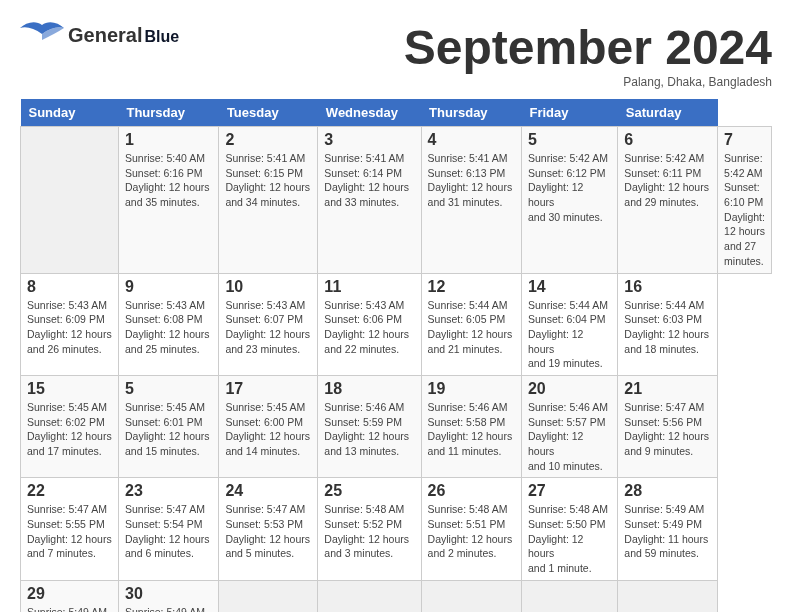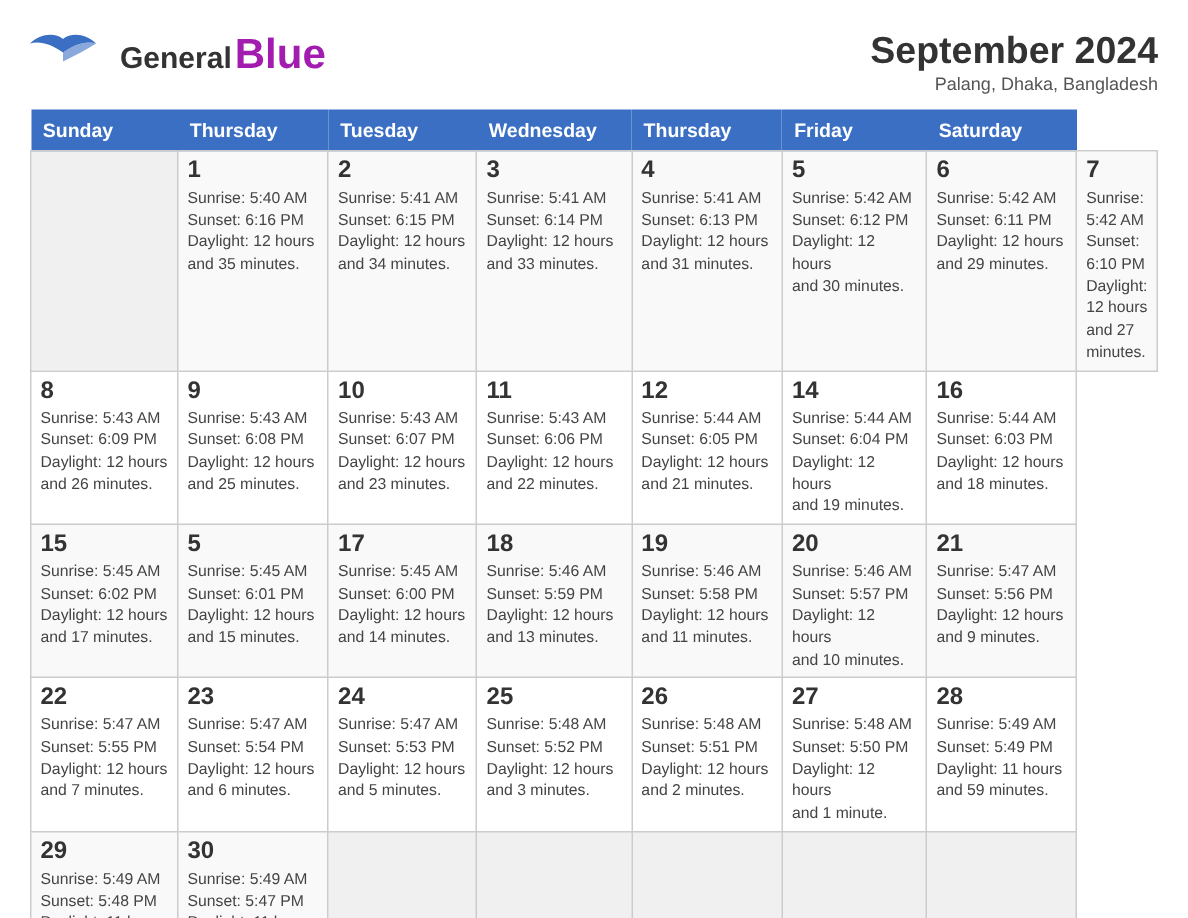--- a/index.html
+++ b/index.html
@@ -17,27 +17,27 @@
       margin-bottom: 10px;
     }
     .logo {
       display: flex;
       flex-direction: column;
       align-items: flex-start;
     }
     .logo-row {
       display: flex;
       align-items: center;
-      gap: 16px;
+      gap: 4px;
     }
     .title-area {
       text-align: right;
     }
     .month-title {
-      font-size: 25px;
+      font-size: 48px;
       font-weight: bold;
       color: #333;
     }
     .location-title {
       font-size: 12px;
       color: #555;
     }
     table {
       width: 100%;
       border-collapse: collapse;
@@ -86,21 +86,21 @@
 <div class="header-area">
   <div class="logo">
     <div class="logo-row">
       <svg width="44" height="30" viewBox="0 0 44 30">
         <path d="M22 5 C28 0, 38 2, 44 8 C38 6, 30 8, 22 14 C14 8, 6 6, 0 8 C6 2, 16 0, 22 5Z" fill="#3a6fc4"></path>
         <path d="M22 14 C30 8, 38 6, 44 8 C38 12, 30 16, 22 20Z" fill="#3a6fc4" opacity="0.6"></path>
       </svg>
       <div>
         <div style="display:flex; align-items:baseline;">
           <span style="font-size:20px; font-weight:bold; color:#333;">General</span>
-          <span style="font-size:28px; font-weight:bold; color:#a21caf; margin-left:2px;">Blue</span>
+          <span style="font-size:16px; font-weight:bold; color:#0f172a; margin-left:2px;">Blue</span>
         </div>
       </div>
     </div>
   </div>
   <div class="title-area">
     <div class="month-title">September 2024</div>
     <div class="location-title">Palang, Dhaka, Bangladesh</div>
   </div>
 </div>
 

